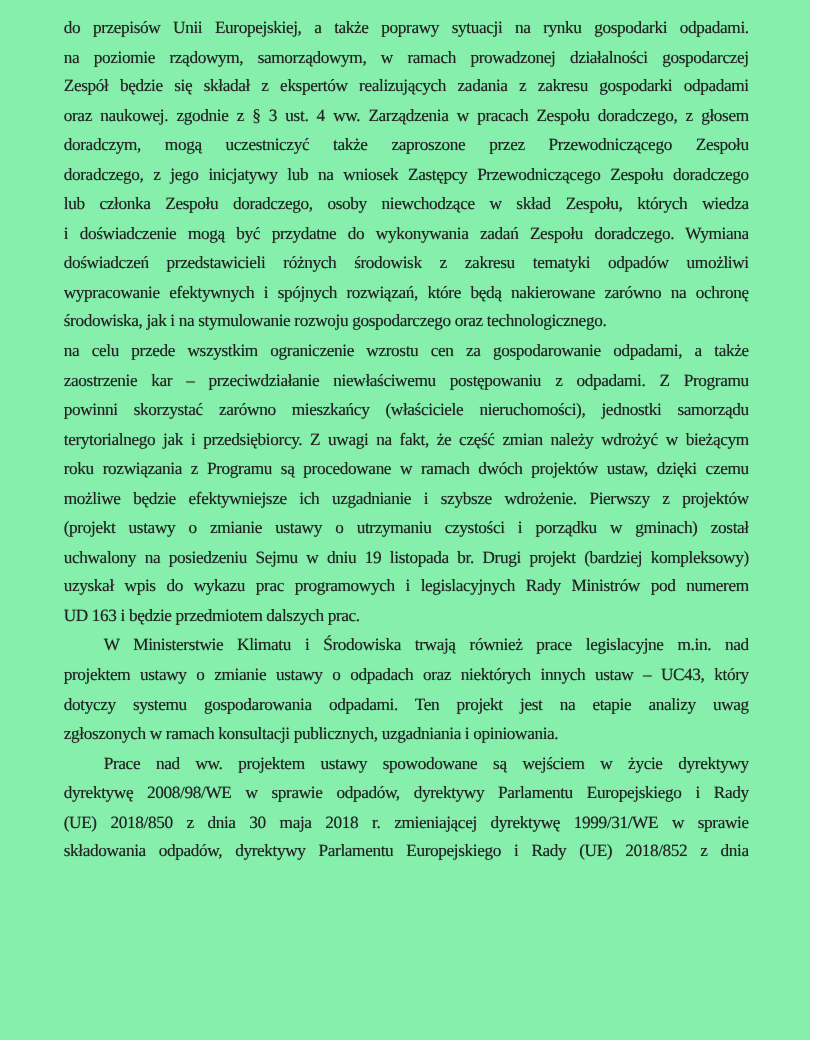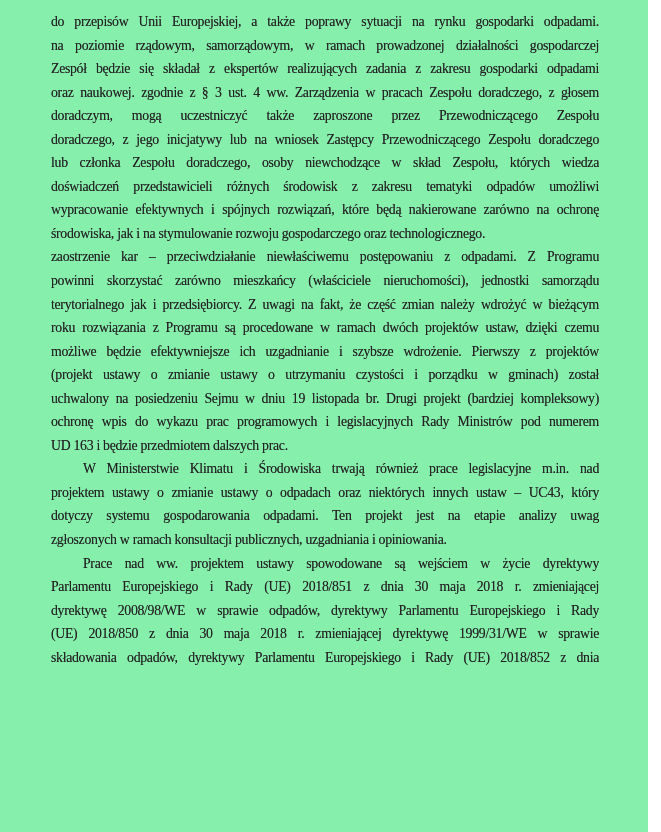--- a/index.html
+++ b/index.html
@@ -51,42 +51,43 @@
 <div class="page">
   <div style="color: rgb(34, 34, 34);">
       <div class="paragraph">
         <div class="line">do przepisów Unii Europejskiej, a także poprawy sytuacji na rynku gospodarki odpadami.</div>
         <div class="line">na poziomie rządowym, samorządowym, w ramach prowadzonej działalności gospodarczej</div>
         <div class="line">Zespół będzie się składał z ekspertów realizujących zadania z zakresu gospodarki odpadami</div>
         <div class="line">oraz naukowej. zgodnie z § 3 ust. 4 ww. Zarządzenia w pracach Zespołu doradczego, z głosem</div>
         <div class="line">doradczym, mogą uczestniczyć także zaproszone przez Przewodniczącego Zespołu</div>
         <div class="line">doradczego, z jego inicjatywy lub na wniosek Zastępcy Przewodniczącego Zespołu doradczego</div>
         <div class="line">lub członka Zespołu doradczego, osoby niewchodzące w skład Zespołu, których wiedza</div>
+        <div class="line">i doświadczenie mogą być przydatne do wykonywania zadań Zespołu doradczego. Wymiana</div>
         <div class="line">doświadczeń przedstawicieli różnych środowisk z zakresu tematyki odpadów umożliwi</div>
         <div class="line">wypracowanie efektywnych i spójnych rozwiązań, które będą nakierowane zarówno na ochronę</div>
         <div class="line last">środowiska, jak i na stymulowanie rozwoju gospodarczego oraz technologicznego.</div>
       </div>
       <div class="paragraph">
+        <div class="line">na celu przede wszystkim ograniczenie wzrostu cen za gospodarowanie odpadami, a także</div>
         <div class="line">zaostrzenie kar – przeciwdziałanie niewłaściwemu postępowaniu z odpadami. Z Programu</div>
         <div class="line">powinni skorzystać zarówno mieszkańcy (właściciele nieruchomości), jednostki samorządu</div>
         <div class="line">terytorialnego jak i przedsiębiorcy. Z uwagi na fakt, że część zmian należy wdrożyć w bieżącym</div>
         <div class="line">roku rozwiązania z Programu są procedowane w ramach dwóch projektów ustaw, dzięki czemu</div>
         <div class="line">możliwe będzie efektywniejsze ich uzgadnianie i szybsze wdrożenie. Pierwszy z projektów</div>
         <div class="line">(projekt ustawy o zmianie ustawy o utrzymaniu czystości  i porządku w gminach) został</div>
         <div class="line">uchwalony na posiedzeniu Sejmu w dniu 19 listopada br. Drugi projekt (bardziej kompleksowy)</div>
-        <div class="line">ochronę wpis do wykazu prac programowych i legislacyjnych Rady Ministrów pod numerem</div>
+        <div class="line">uzyskał wpis do wykazu prac programowych i legislacyjnych Rady Ministrów pod numerem</div>
         <div class="line last">UD 163 i będzie przedmiotem dalszych prac.</div>
       </div>
       <div class="paragraph">
         <div class="line first-indent">W Ministerstwie Klimatu i Środowiska trwają również prace legislacyjne m.in. nad</div>
         <div class="line">projektem ustawy o zmianie ustawy o odpadach oraz niektórych innych ustaw – UC43, który</div>
         <div class="line">dotyczy systemu gospodarowania odpadami. Ten projekt jest na etapie analizy uwag</div>
         <div class="line last">zgłoszonych w ramach konsultacji publicznych, uzgadniania i opiniowania.</div>
       </div>
       <div class="paragraph">
         <div class="line first-indent">Prace nad ww. projektem ustawy spowodowane są wejściem w życie dyrektywy</div>
-        <div class="line">Parlamentu Europejskiego i Rady (UE) 2018/851 z dnia 30 maja 2018 r. zmieniającej</div>
         <div class="line">dyrektywę 2008/98/WE w sprawie odpadów, dyrektywy Parlamentu Europejskiego i Rady</div>
         <div class="line">(UE) 2018/850 z dnia 30 maja 2018 r. zmieniającej dyrektywę 1999/31/WE w sprawie</div>
         <div class="line">składowania odpadów, dyrektywy Parlamentu Europejskiego i Rady (UE) 2018/852 z dnia</div>
       </div>
     </div>
 </div>
 
 </body></html>

